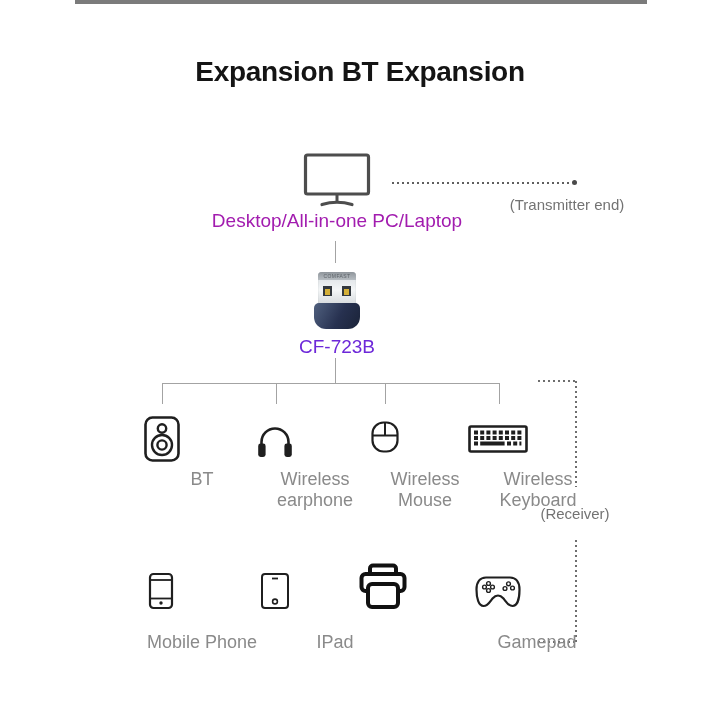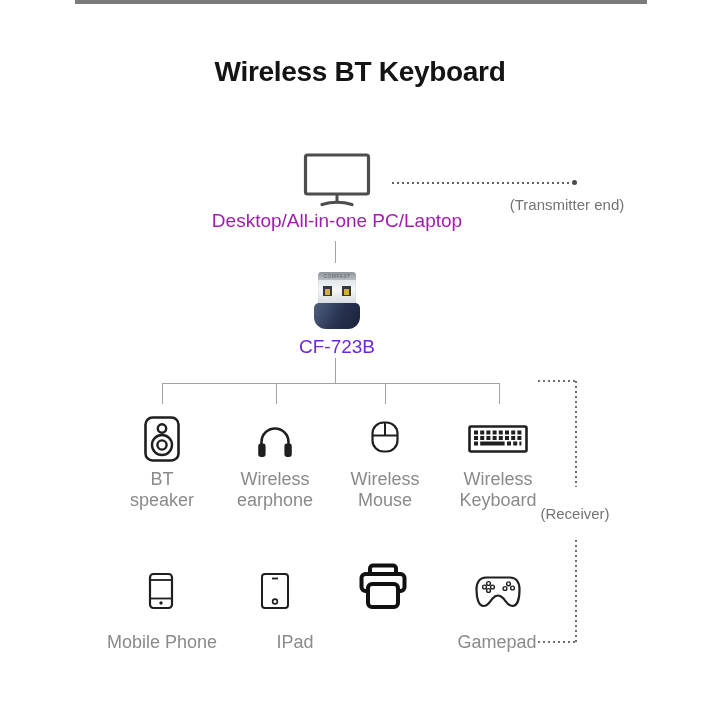--- a/index.html
+++ b/index.html
@@ -17,21 +17,21 @@
   .device-label{font-size:19px;text-align:center;}
   .annot{font-size:15px;text-align:center;color:#737373;}
   .model-label{font-size:19px;text-align:center;color:#6d28d9;}
   .vline{width:1px;background:#a3a3a3;}
   .hline{height:1px;background:#a3a3a3;}
   .dot-h{height:2px;background-image:repeating-linear-gradient(90deg,#5f5f5f 0 2px,transparent 2px 5px);}
   .dot-v{width:2px;background-image:repeating-linear-gradient(180deg,#6e6e6e 0 2px,transparent 2px 5px);}
   .dot-h.rx{background-image:repeating-linear-gradient(90deg,#6e6e6e 0 2px,transparent 2px 5px);}
   .end-dot{width:5px;height:5px;border-radius:50%;background:#4a4a4a;}
   .dev-label{
-    font-size:18px;line-height:21px;text-align:center;color:#8a8a8a;
+    font-size:18px;line-height:21px;text-align:center;color:#8a8a8a;margin-left:40px;
   }
   svg{display:block;}
   
   .dongle{left:301px;top:262px;width:72px;height:68px;}
   .usb-metal{
     position:absolute;left:17px;top:10px;width:38px;height:33px;
     border-radius:4px 4px 1px 1px;
     background:linear-gradient(180deg,#b6bbc0 0%,#e2e6e9 22%,#f4f6f7 55%,#d5d9dc 100%);
     box-shadow:inset 0 0 1px #9aa0a5;
   }
@@ -54,21 +54,21 @@
     background:linear-gradient(118deg,#50607e 0%,#3a4766 30%,#273150 55%,#1a2338 100%);
   }
 </style>
 </head>
 <body>
 
 <div class="canvas">
 
   <div class="abs top-bar"></div>
 
-  <div class="abs title">Wireless BT Keyboard</div>
+  <div class="abs title">Expansion BT Expansion</div>
 
   <svg class="abs" style="left:302px;top:151px" width="70" height="56" viewBox="0 0 70 56">
     <rect x="3.5" y="4" width="63" height="39" rx="2" fill="none" stroke="#4d4d4d" stroke-width="3.2"></rect>
     <line x1="35" y1="43" x2="35" y2="50.5" stroke="#4d4d4d" stroke-width="3"></line>
     <path d="M20 53.5 Q35 49 50 53.5" fill="none" stroke="#4d4d4d" stroke-width="3.2" stroke-linecap="round"></path>
   </svg>
 
   <div class="abs dot-h" style="left:392px;top:182px;width:180px;"></div>
   <div class="abs end-dot" style="left:572px;top:180px;"></div>
   <div class="abs annot" style="left:467px;top:196px;width:200px;">(Transmitter end)</div>
@@ -143,21 +143,20 @@
       <rect x="6" y="16.5" width="4" height="4"></rect>
         <rect x="12.2" y="16.5" width="24.4" height="4"></rect>
         <rect x="39" y="16.5" width="4" height="4"></rect>
         <rect x="45.2" y="16.5" width="4" height="4"></rect>
         <rect x="51.4" y="16.5" width="2" height="4"></rect>
     </g>
   </svg>
 
   <div class="abs dev-label" style="left:102px;top:469px;width:120px;">
     <div>BT</div>
-    <div>speaker</div>
   </div>
   <div class="abs dev-label" style="left:215px;top:469px;width:120px;">
     <div>Wireless</div>
     <div>earphone</div>
   </div>
   <div class="abs dev-label" style="left:325px;top:469px;width:120px;">
     <div>Wireless</div>
     <div>Mouse</div>
   </div>
   <div class="abs dev-label" style="left:438px;top:469px;width:120px;">

